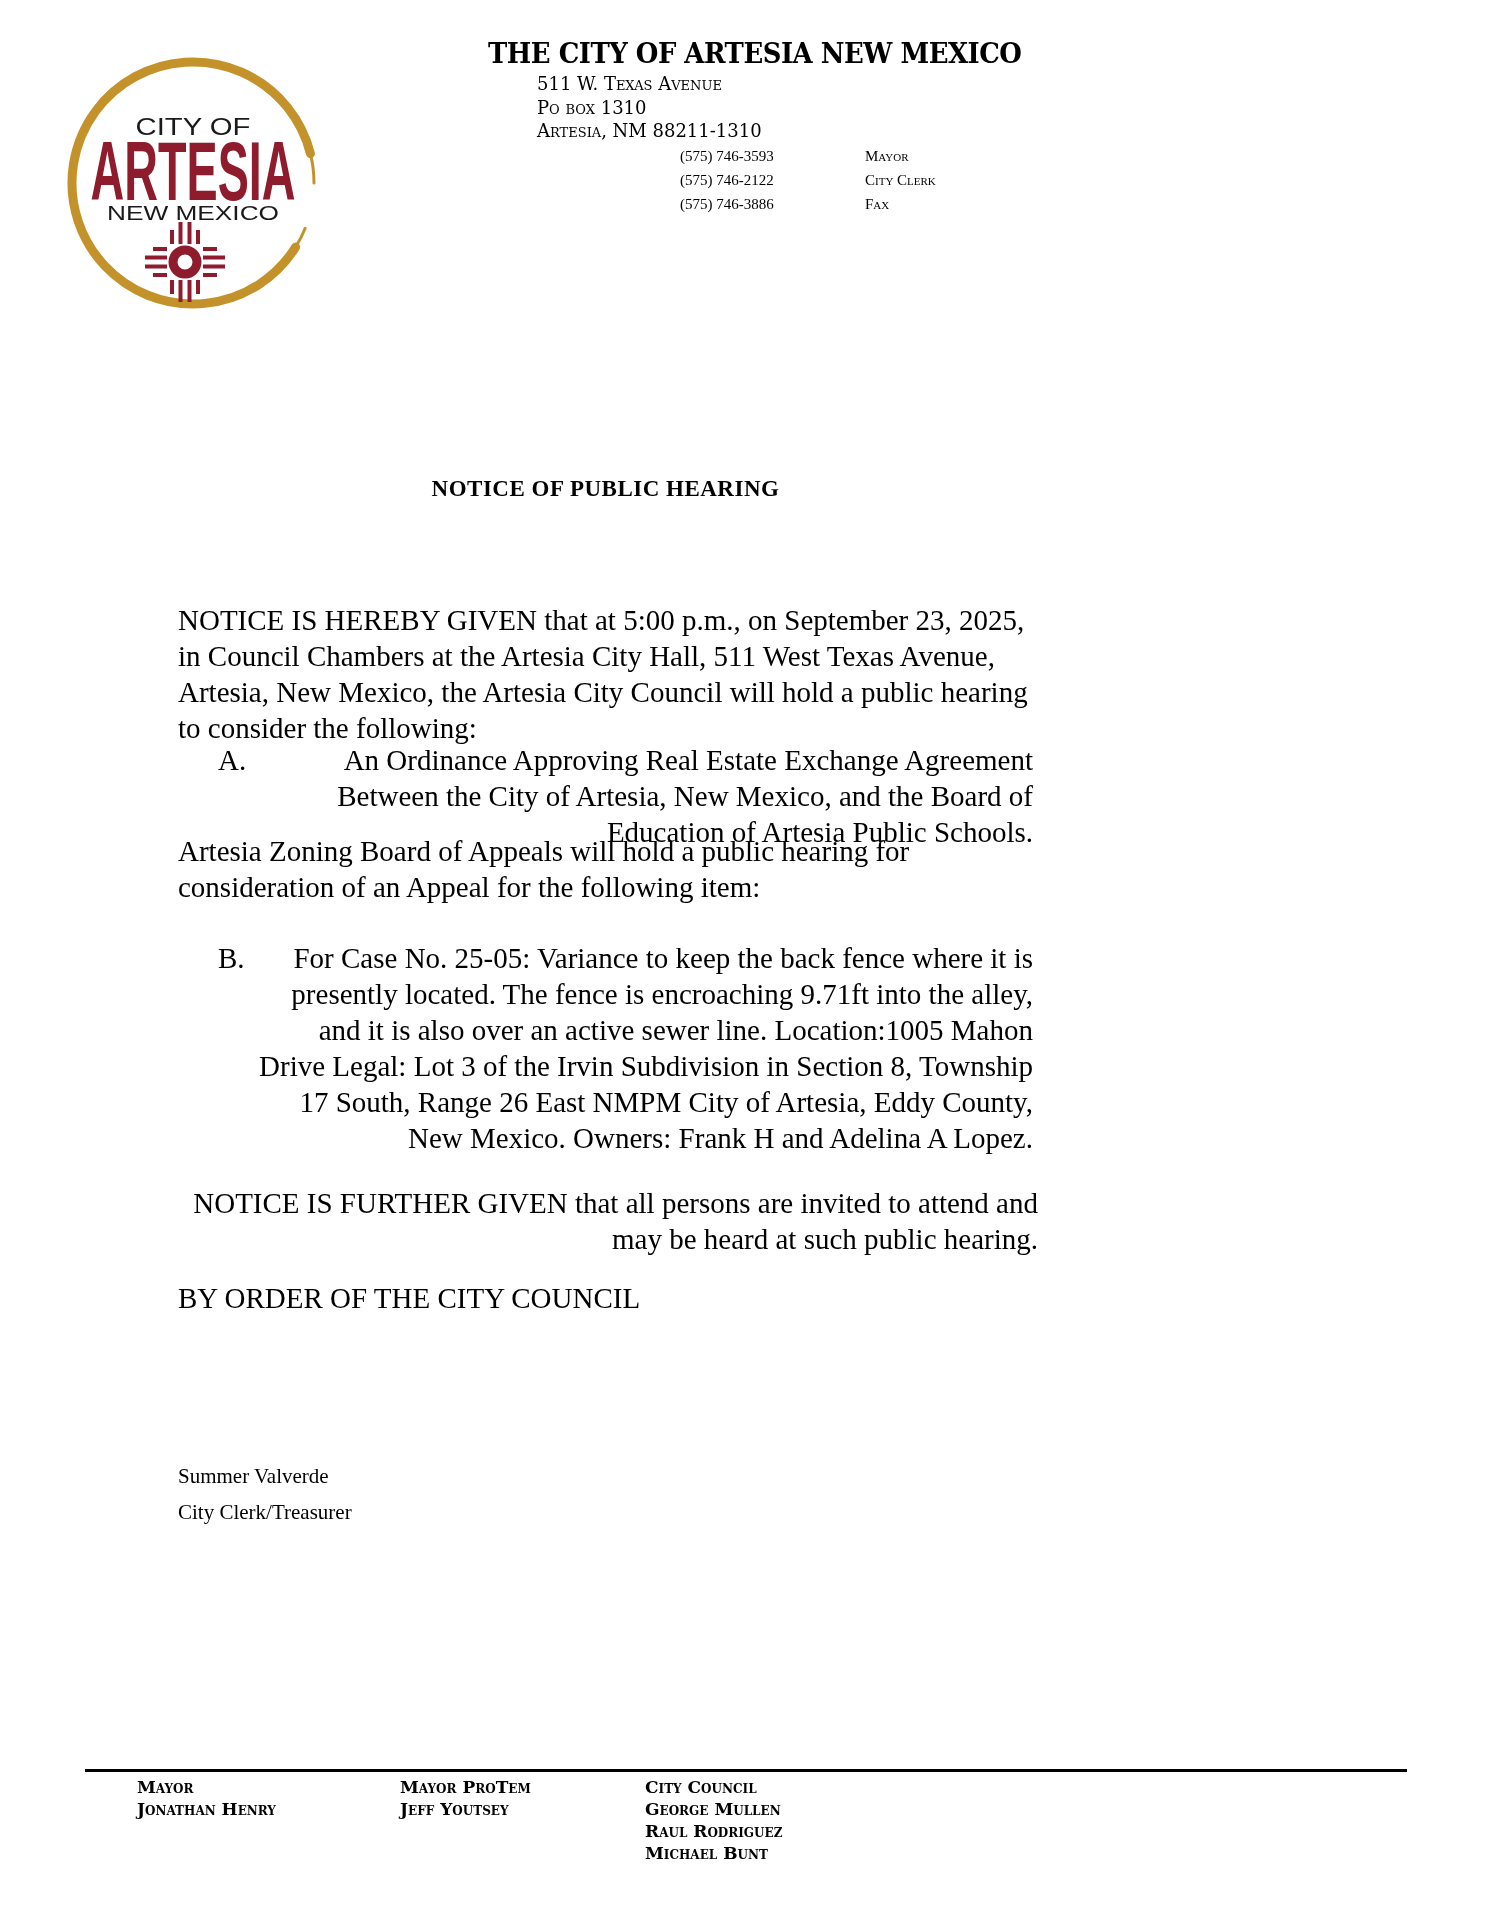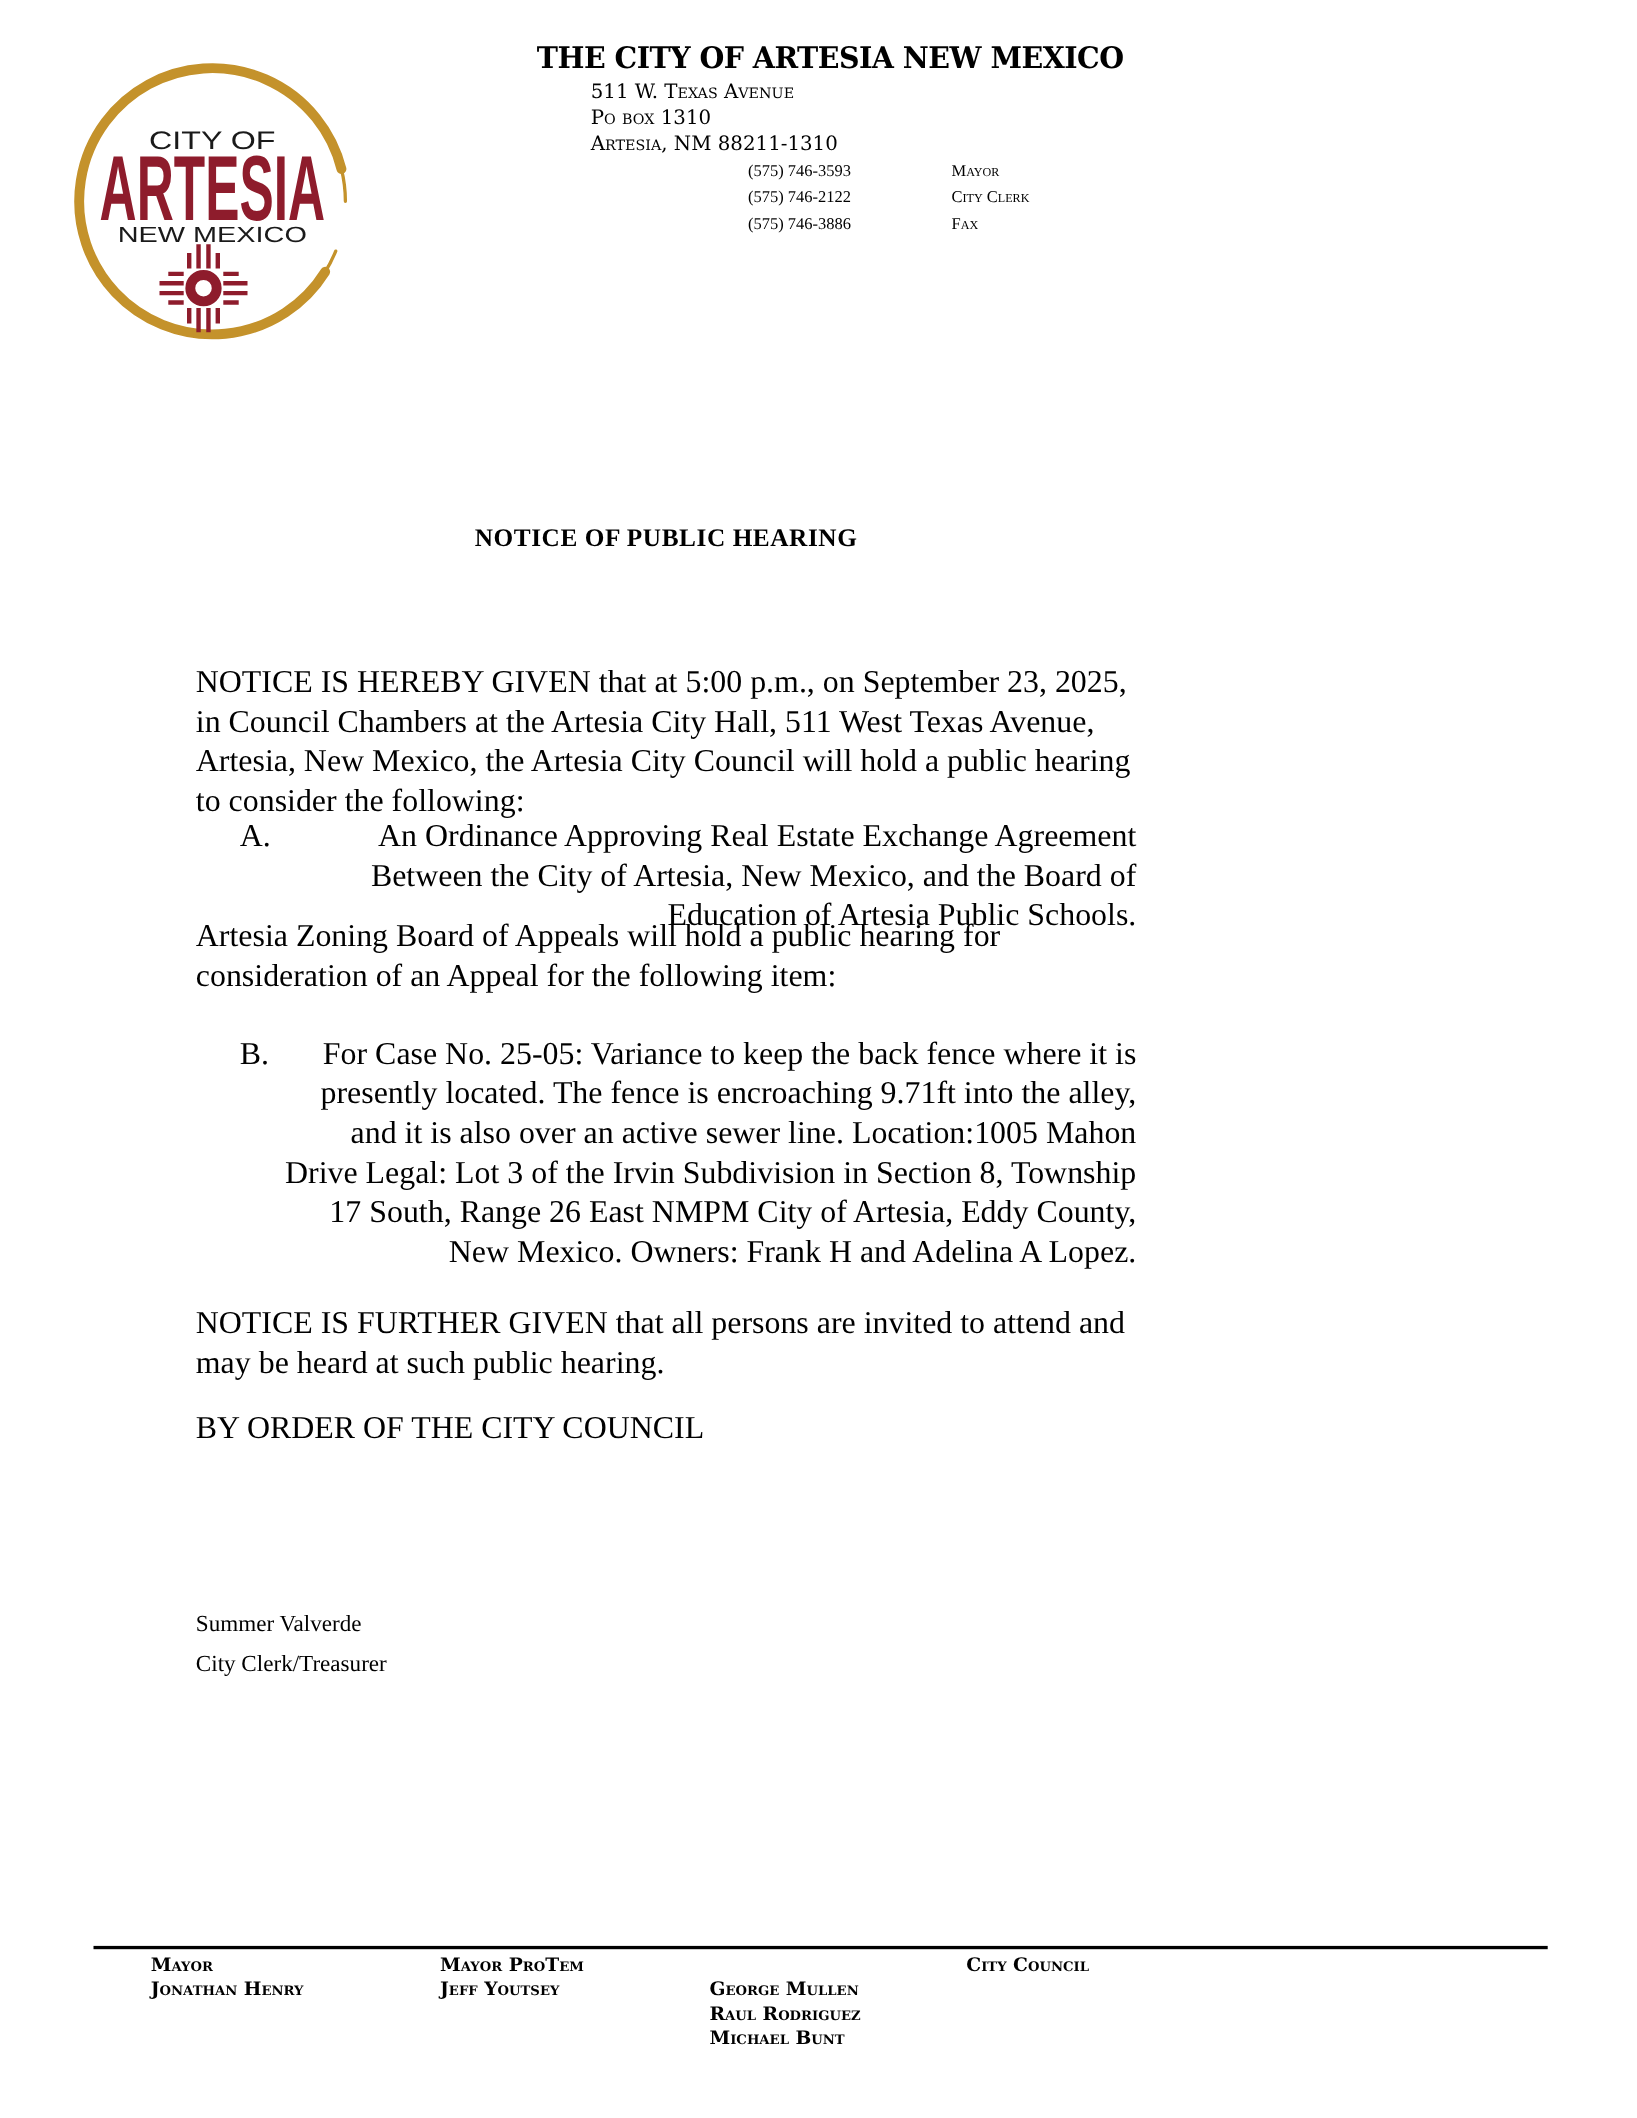--- a/index.html
+++ b/index.html
@@ -44,21 +44,21 @@
   .doc-title{
     position:absolute; left:178px; top:476px; width:855px;
     text-align:center; font-weight:bold; font-size:23px; letter-spacing:0.5px;
   }
   .para{
     position:absolute; left:178px; width:860px;
     font-size:29px; line-height:36px;
   }
   .p1{top:602px;}
   .p2{top:833px;}
-  .p3{top:1185px;}
+  .p3{top:1185px;text-align:right;}
   .p4{top:1280px;}
   .list-item{
     position:absolute; left:178px; width:860px;
     display:flex; font-size:29px; line-height:36px;
   }
   .li-a{top:742px;}
   .li-b{top:940px;}
   .li-label{width:32px; margin-left:40px; flex:none;}
   .li-text{width:783px; flex:none;text-align:right;}
   .signature{
@@ -73,21 +73,21 @@
   }
   .footer{
     position:absolute; left:0; top:1776px; width:1488px;
     font-family:"DejaVu Serif", serif;
     font-variant:small-caps; font-weight:bold;
     font-size:17px; line-height:22px;
   }
   .f-col1{position:absolute; left:137px; top:0;}
   .f-col2{position:absolute; left:400px; top:0;}
   .f-council{position:absolute; left:645px; top:0; width:345px;}
-  .f-council-title{text-align:right;}
+  .f-council-title{text-align:left;}
   .f-council-cols{display:flex;}
   .f-council-a{width:200px;}
   .f-council-b{width:145px;}
 </style>
 </head>
 <body>
 
 <div class="page">
 
   <svg class="logo" width="330" height="270" viewBox="0 0 330 270">

